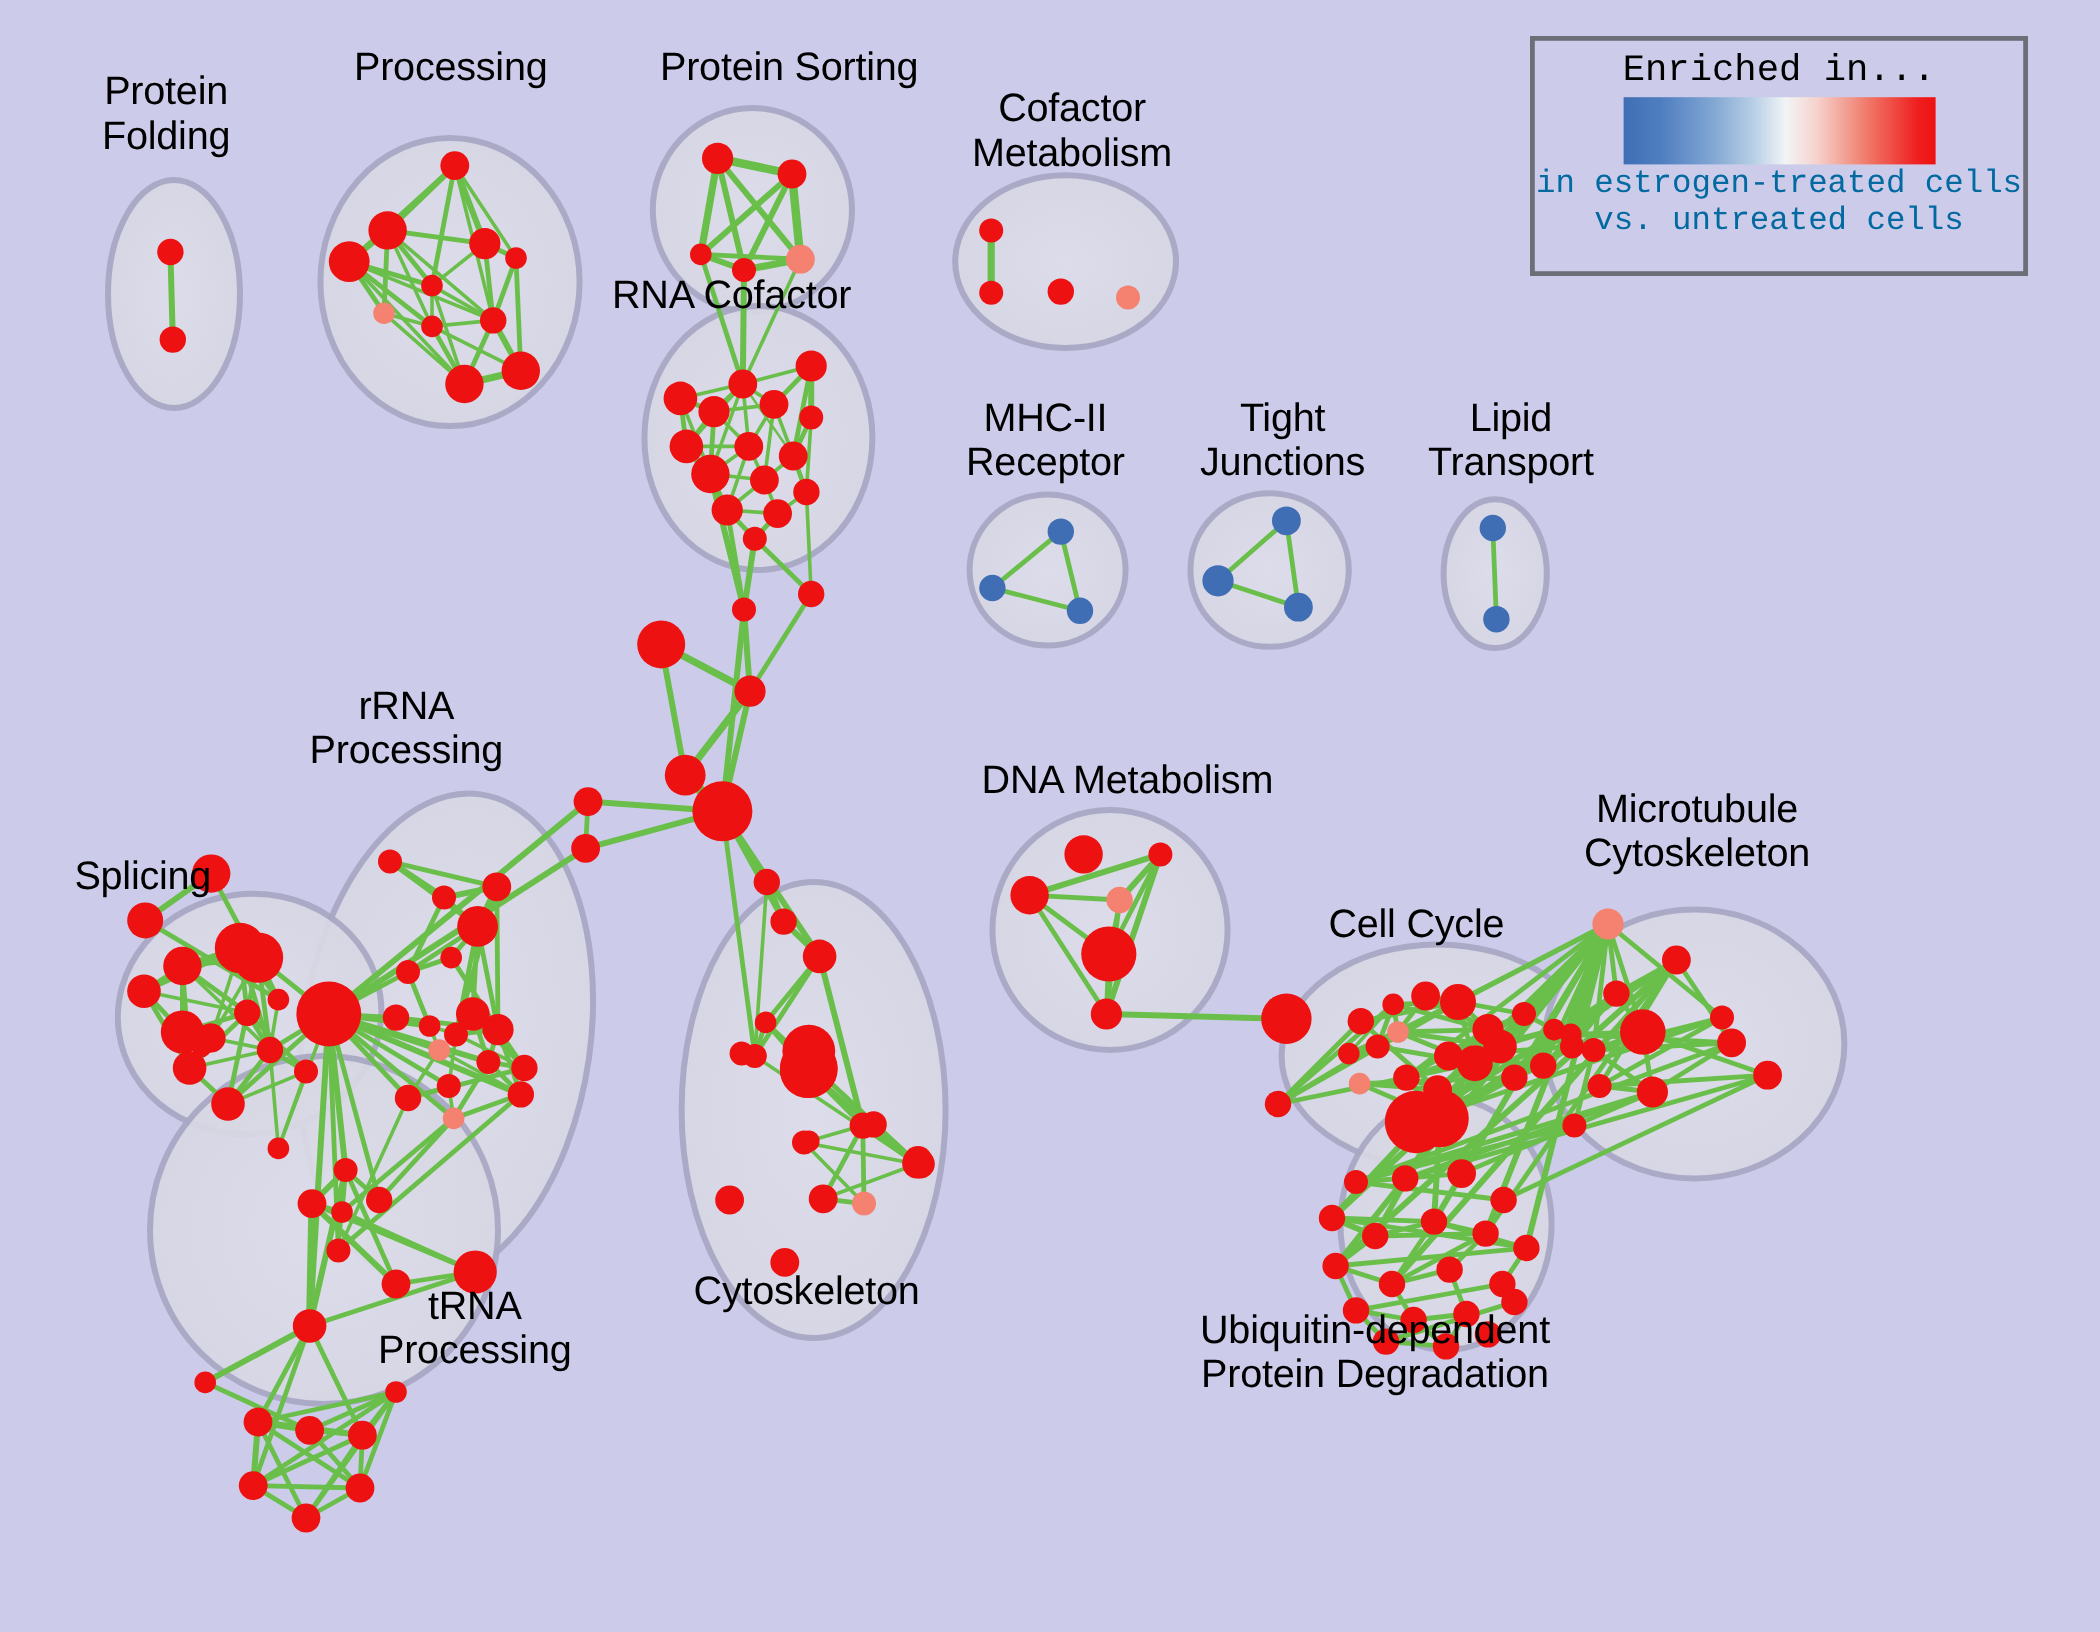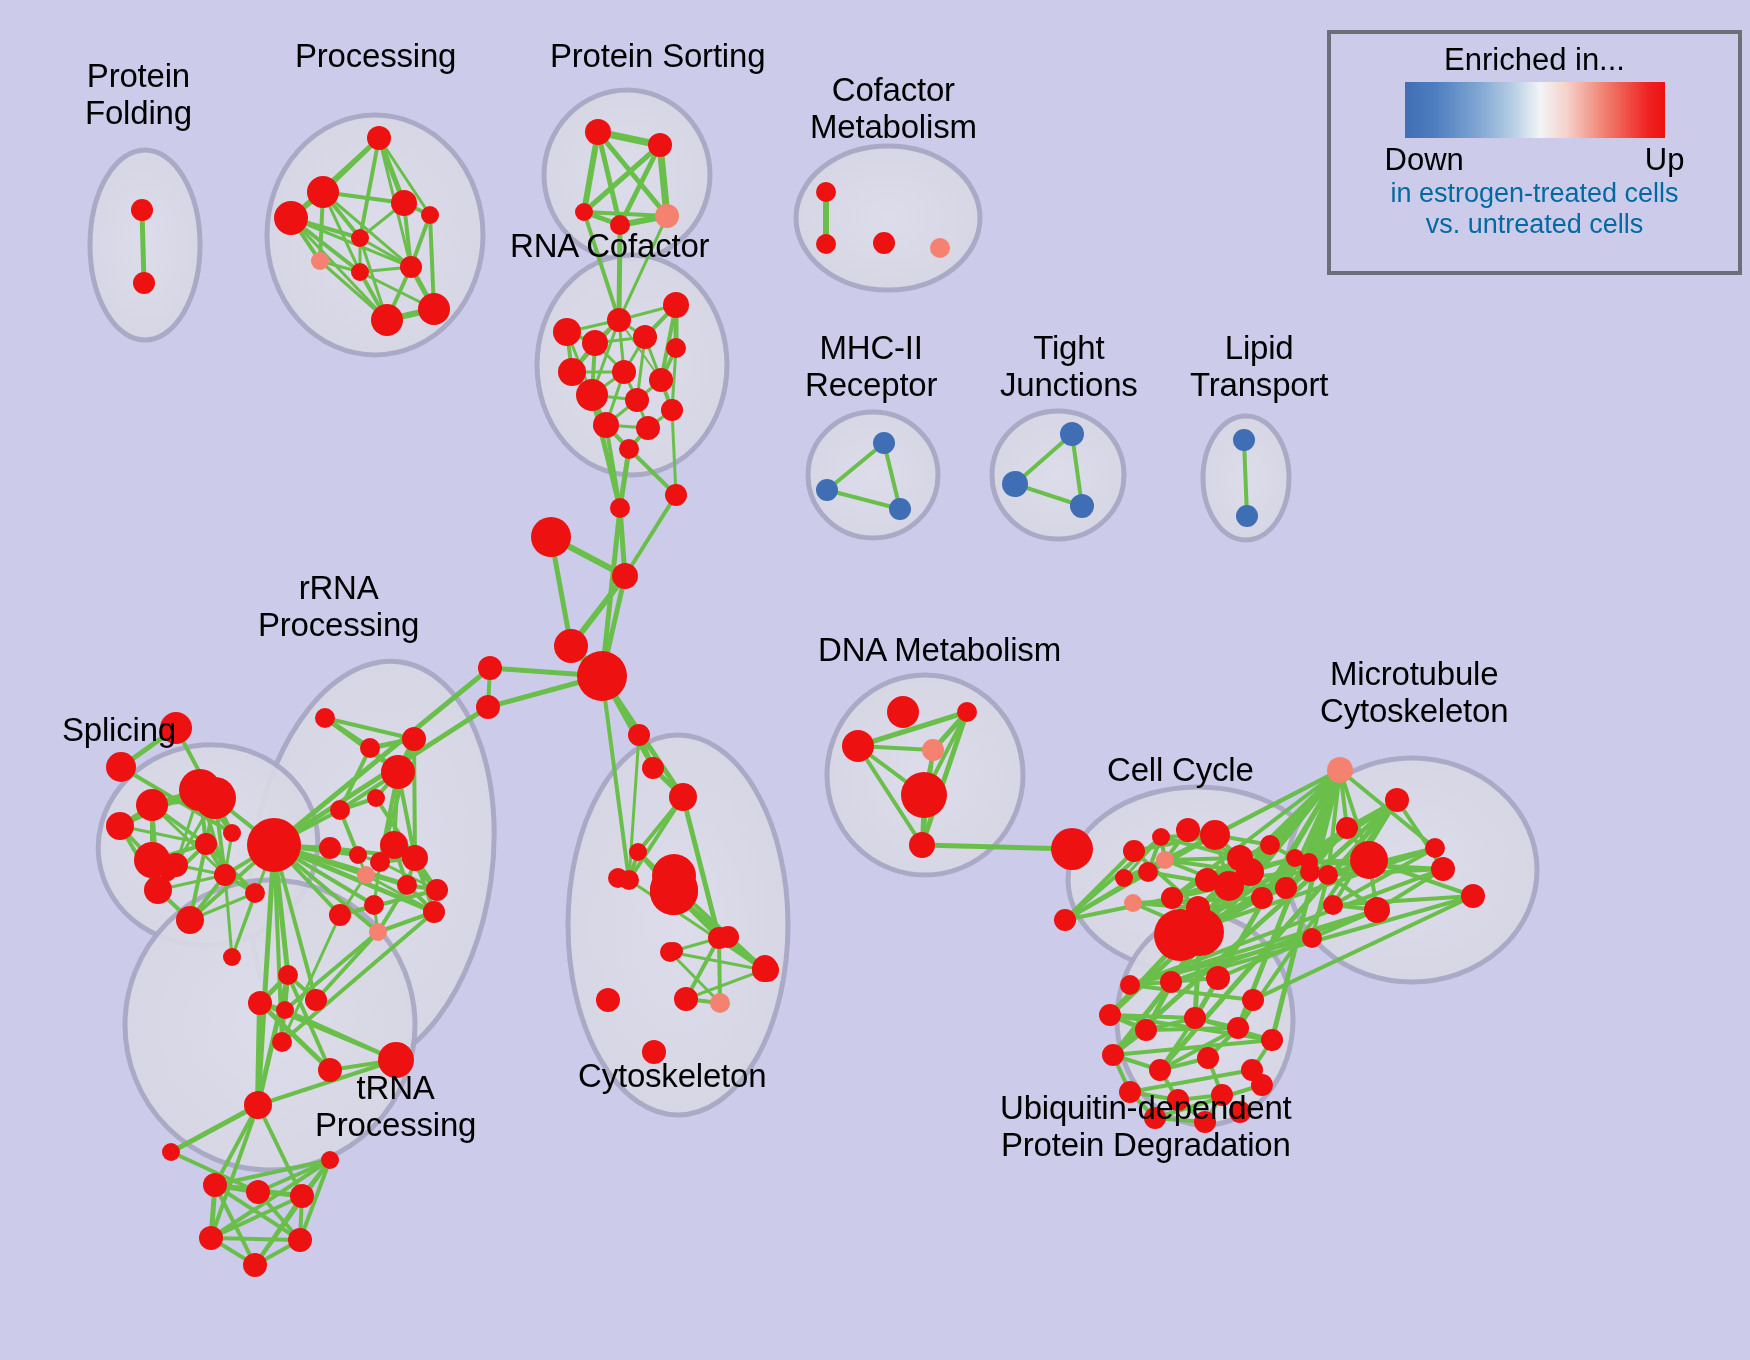--- a/index.html
+++ b/index.html
@@ -27,32 +27,33 @@
     font-family: "Liberation Sans", sans-serif;
     font-size: 33px;
     line-height: 1.12;
     font-weight: 400;
     white-space: pre-line;
     text-align: center;
     letter-spacing: -0.2px;
   }
   #legend-box {
     position: absolute;
-    left: 1327px;
+    left: 1275px;
     top: 30px;
     width: 415px;
-    height: 245px;
+    height: 200px;
     background: #ccccea;
     border: 4px solid #6e6e78;
     box-sizing: border-box;
     display: flex;
     flex-direction: column;
     align-items: center;
     justify-content: flex-start;
     padding-top: 8px;
+    font-family: Liberation Mono, monospace;
   }
   #legend-title {
     font-size: 31px;
     color: #000;
     margin-bottom: 4px;
   }
   #legend-bar {
     width: 260px;
     height: 56px;
     background: linear-gradient(to right,
@@ -756,21 +757,17 @@
       <div class="cluster-label" style="left: 1095px; top: 752px; margin-left: 12px;">Cell Cycle</div>
       <div class="cluster-label" style="left: 1320px; top: 656px;">Microtubule
 Cytoskeleton</div>
       <div class="cluster-label" style="left: 1000px; top: 1090px;">Ubiquitin-dependent
 Protein Degradation</div>
     </div>
 
   <div id="legend-box">
     <div id="legend-title">Enriched in...</div>
     <div id="legend-bar"></div>
-    <div id="legend-ends">
-      <span>Down</span>
-      <span>Up</span>
-    </div>
     <div class="legend-sub">in estrogen-treated cells</div>
     <div class="legend-sub">vs. untreated cells</div>
   </div>
 
 </div>
 
 </body></html>

